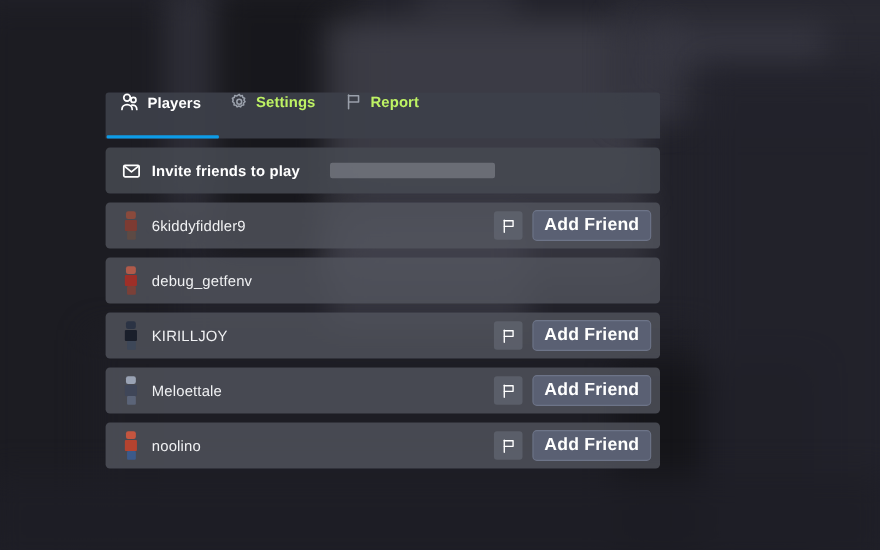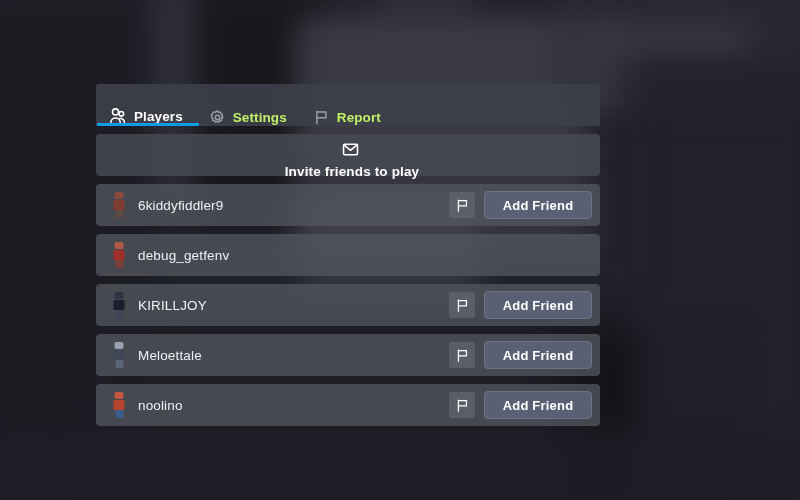--- a/index.html
+++ b/index.html
@@ -49,21 +49,21 @@
     left: 96px;
     top: 84px;
     width: 504px;
   }
 
   
   #tabbar {
     height: 42px;
     background: rgba(60, 63, 73, .93);
     display: flex;
-    align-items: flex-end;
+    align-items: flex-start;
     border-radius: 3px 3px 0 0;
     position: relative;
   }
   .tab {
     display: flex;
     align-items: center;
     gap: 7px;
     padding: 0 14px 0 12px;
     position: relative;
     cursor: pointer;
@@ -92,21 +92,21 @@
   .row {
     height: 42px;
     margin-top: 8px;
     background: rgba(83, 86, 95, .78);
     border-radius: 4px;
     display: flex;
     align-items: center;
     position: relative;
     padding-left: 8px;
   }
-  .row.invite { background: rgba(70, 73, 82, .86); flex-direction: column; }
+  .row.invite { background: rgba(70, 73, 82, .86); }
 
   .avatar {
     width: 30px;
     height: 32px;
     flex: 0 0 30px;
     position: relative;
     margin-right: 4px;
   }
   .avatar .fig {
     position: absolute;
@@ -154,21 +154,21 @@
   }
 
   .addfriend {
     width: 108px;
     height: 28px;
     margin-right: 8px;
     background: #5a6073;
     border: 1px solid #6d7488;
     border-radius: 4px;
     color: #ffffff;
-    font-size: 13px;
+    font-size: 16px;
     font-weight: bold;
     display: flex;
     align-items: center;
     justify-content: center;
     cursor: pointer;
     letter-spacing: .2px;
   }
 
   .invite-bar {
     width: 150px;

